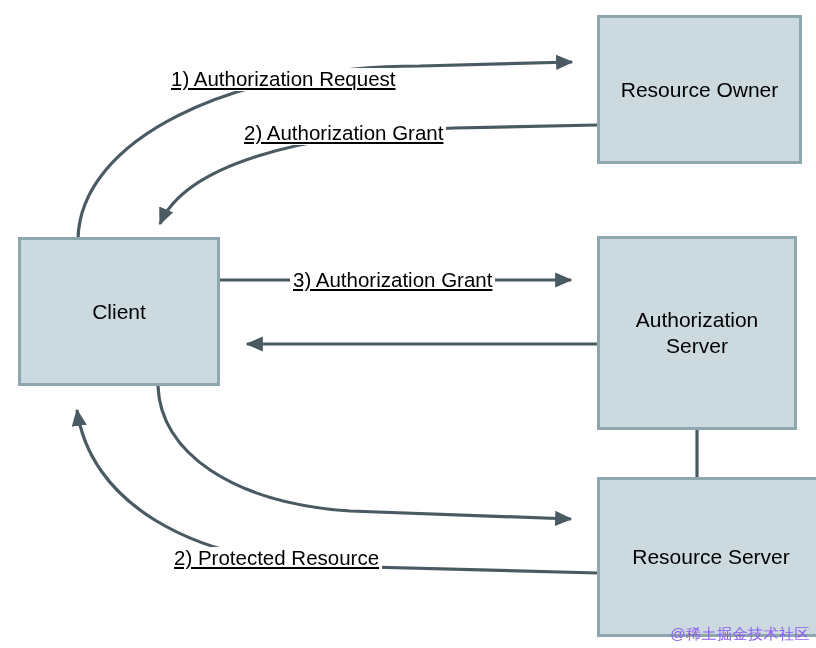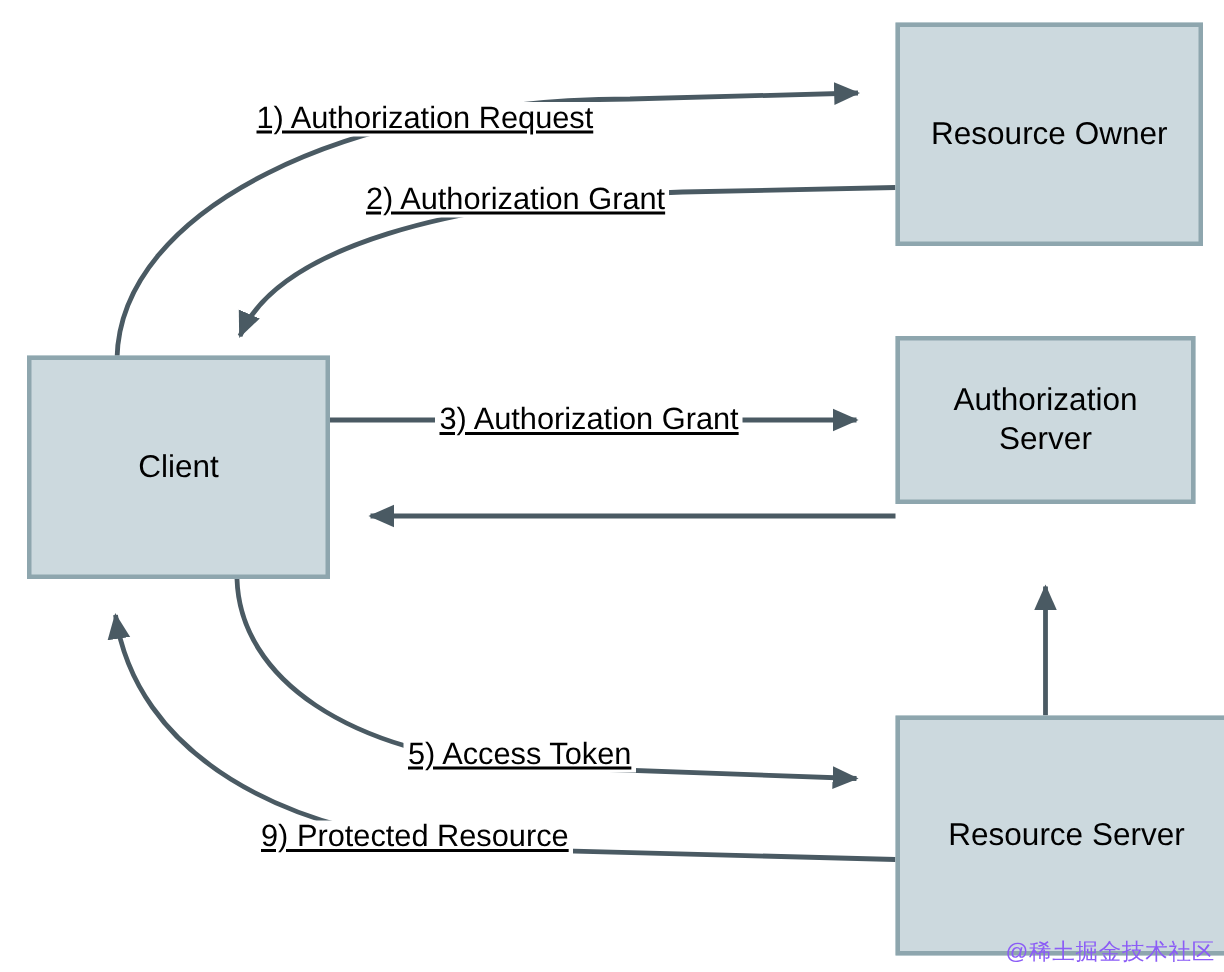--- a/index.html
+++ b/index.html
@@ -93,35 +93,34 @@
   </svg>
 
   <div class="node-box" style="left:597px; top:15px; width:205px; height:149px;">
     <span class="node-label">Resource Owner</span>
   </div>
 
   <div class="node-box" style="left:18px; top:237px; width:202px; height:149px;">
     <span class="node-label">Client</span>
   </div>
 
-  <div class="node-box" style="left:597px; top:224px; width:200px; height:112px;">
+  <div class="node-box" style="left:597px; top:236px; width:200px; height:194px;">
     <span class="node-label">Authorization
 Server</span>
   </div>
 
   <div class="node-box" style="left:597px; top:477px; width:228px; height:160px;">
     <span class="node-label">Resource Server</span>
   </div>
 
   <div class="edge-label" style="left:168px; top:68px;">1) Authorization Request</div>
 
   <div class="edge-label" style="left:241px; top:122px;">2) Authorization Grant</div>
 
   <div class="edge-label" style="left:290px; top:269px;">3) Authorization Grant</div>
 
 
-  <div class="edge-label" style="left:269px; top:492px;">5) Access Token</div>
 
-  <div class="edge-label" style="left:171px; top:547px;">9) Protected Resource</div>
+  <div class="edge-label" style="left:171px; top:547px;">2) Protected Resource</div>
 
   <div class="watermark">@稀土掘金技术社区</div>
 
 </div>
 
 </body></html>

